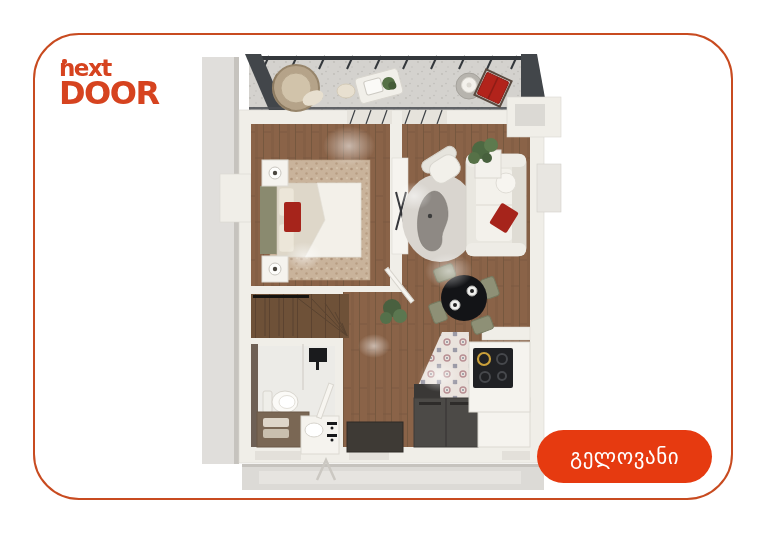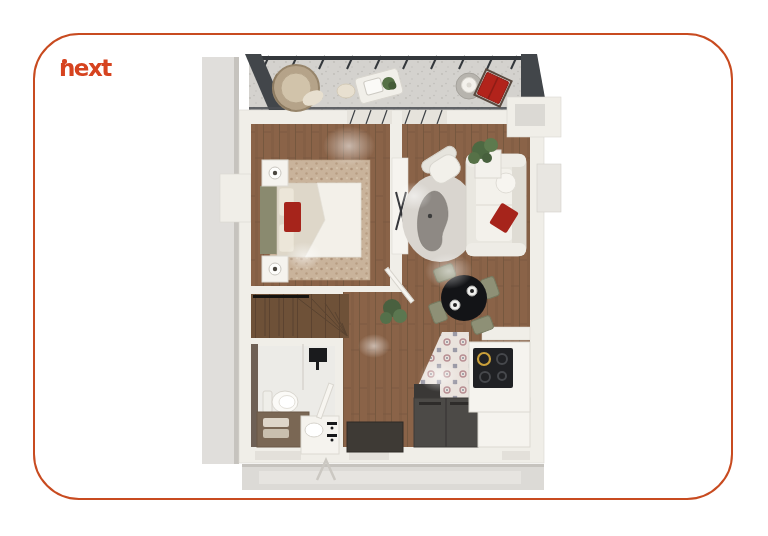--- a/index.html
+++ b/index.html
@@ -21,20 +21,21 @@
 </style>
 </head>
 <body>
 
 <div class="stage">
   <div class="card">
 
     <div class="logo">
       <span class="logo-dot"></span>
       <div class="logo-l1">next</div>
+      <div class="logo-l2">DOOR</div>
     </div>
 
     <svg class="plan" viewBox="0 0 366 446">
       <defs>
         <pattern id="wood" width="16" height="64" patternUnits="userSpaceOnUse">
           <rect width="16" height="64" fill="#8a6348"></rect>
           <line x1="0.5" y1="0" x2="0.5" y2="64" stroke="#76583f" stroke-width="1"></line>
           <rect x="8" width="3" height="64" fill="#7d5a41" opacity="0.45"></rect>
           <line x1="0" y1="22" x2="8" y2="22" stroke="#74563d" stroke-width="0.7"></line>
           <line x1="8" y1="48" x2="16" y2="48" stroke="#74563d" stroke-width="0.7"></line>
@@ -316,15 +317,18 @@
       <g>
         <ellipse cx="150" cy="100" rx="26" ry="20" fill="url(#glow)"></ellipse>
         <ellipse cx="250" cy="225" rx="24" ry="18" fill="url(#glow)"></ellipse>
         <ellipse cx="240" cy="330" rx="20" ry="16" fill="url(#glow)"></ellipse>
         <ellipse cx="105" cy="210" rx="18" ry="14" fill="url(#glow)"></ellipse>
         <ellipse cx="175" cy="300" rx="16" ry="12" fill="url(#glow)"></ellipse>
         <ellipse cx="215" cy="150" rx="18" ry="14" fill="url(#glow)"></ellipse>
       </g>
     </svg>
 
+    <div class="badge">
+      <span>გელოვანი</span>
+    </div>
 
   </div>
 </div>
 
 </body></html>

